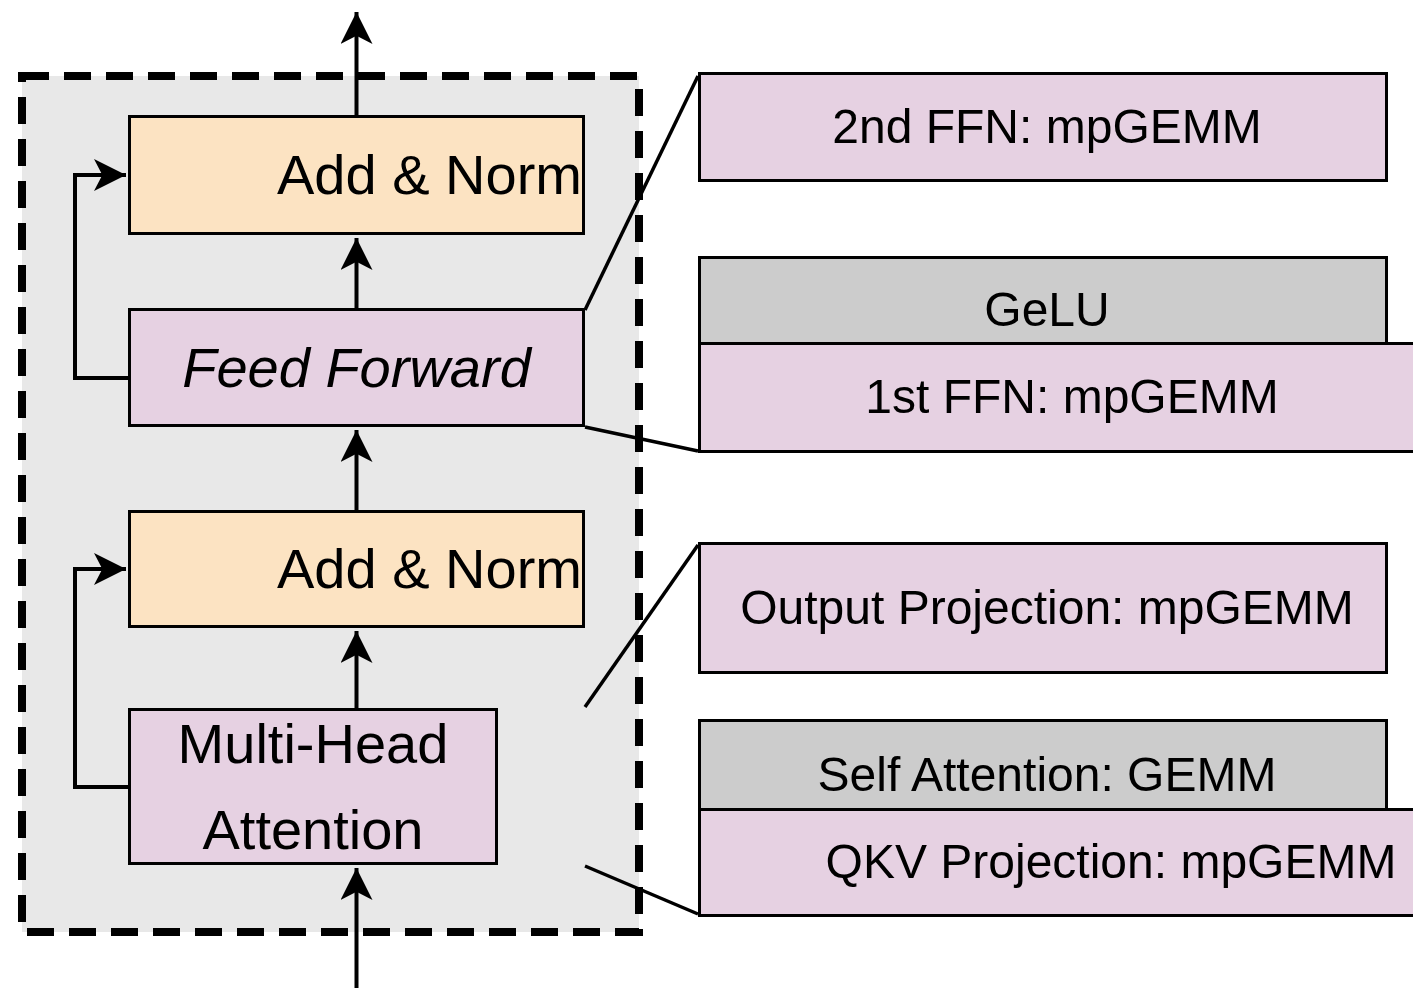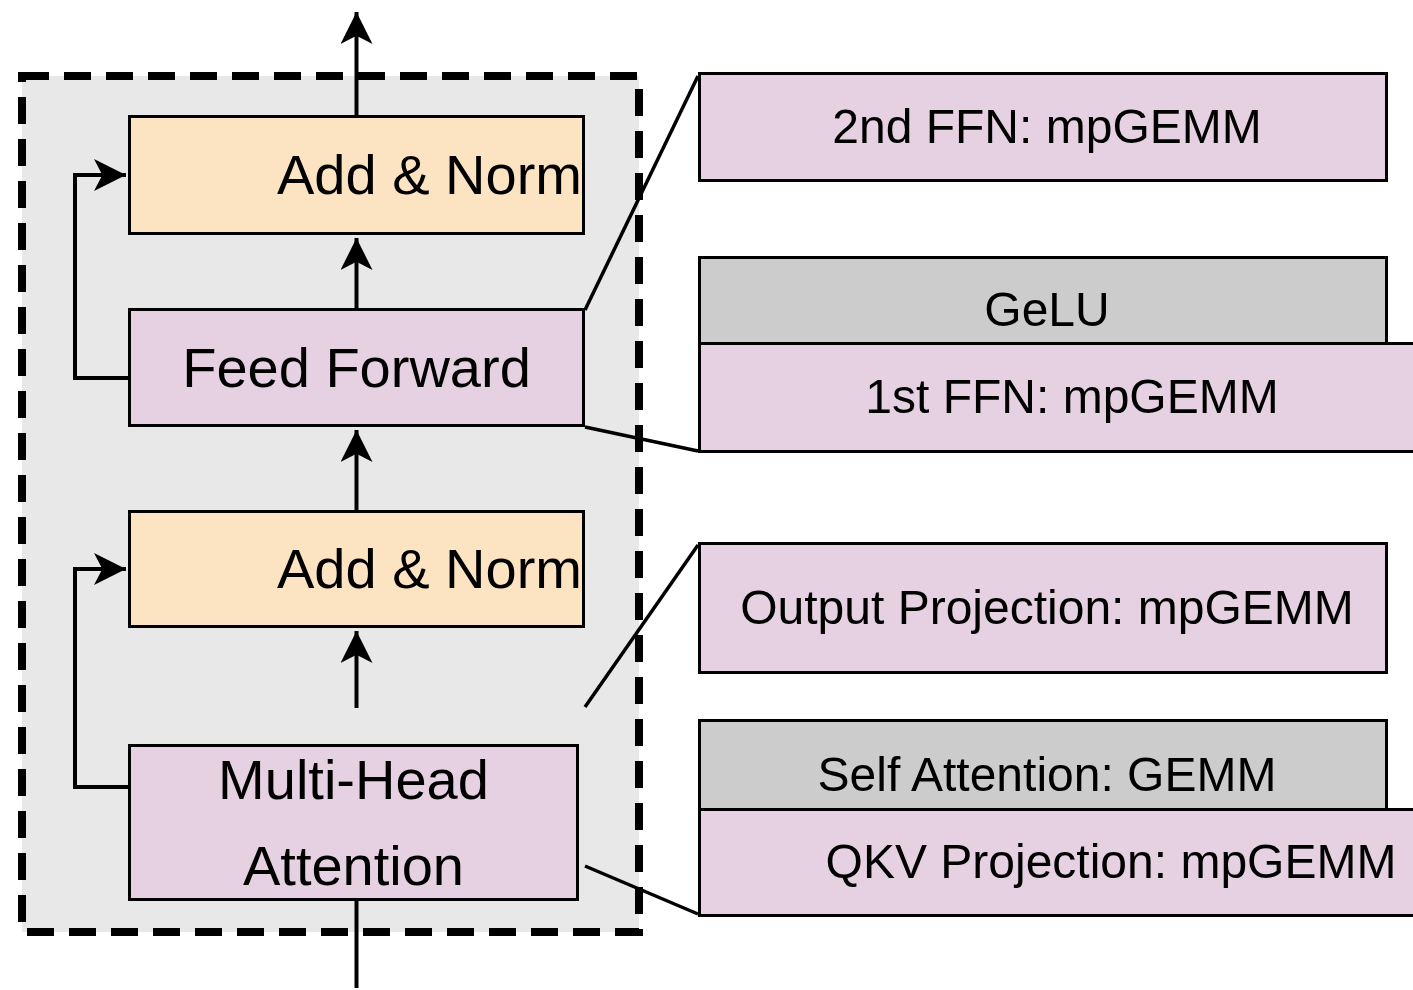--- a/index.html
+++ b/index.html
@@ -69,29 +69,29 @@
     <line class="flowline" x1="356.5" y1="988" x2="356.5" y2="868" marker-end="url(#arrow)"></line>
 
     <polyline class="flowline" points="128,378 75,378 75,175 126,175" marker-end="url(#arrow)"></polyline>
     <polyline class="flowline" points="128,787 75,787 75,569 126,569" marker-end="url(#arrow)"></polyline>
   </svg>
 
   <div class="box orange left-node" style="left:128px;top:115px;width:457px;height:120px;">
     <span>Add &amp; Norm</span>
   </div>
 
-  <div class="box pink left-node" style="left:128px;top:308px;width:457px;height:119px;">
+  <div class="box pink left-node" style="left:128px;top:308px;width:457px;height:119px;font-style:italic;">
     <span>Feed Forward</span>
   </div>
 
   <div class="box orange left-node" style="left:128px;top:510px;width:457px;height:118px;">
     <span>Add &amp; Norm</span>
   </div>
 
-  <div class="box pink left-node" style="left:128px;top:708px;width:451px;height:157px;margin-top:36px;">
+  <div class="box pink left-node" style="left:128px;top:708px;width:370px;height:157px;">
     <span class="mha-line">Multi-Head</span>
     <span class="mha-line">Attention</span>
   </div>
 
   <div class="box pink right-node" style="left:698px;top:72px;width:690px;height:110px;">
     <span>2nd FFN: mpGEMM</span>
   </div>
 
   <div class="box gray right-node" style="left:698px;top:210px;width:690px;height:108px;">
     <span>GeLU</span>

